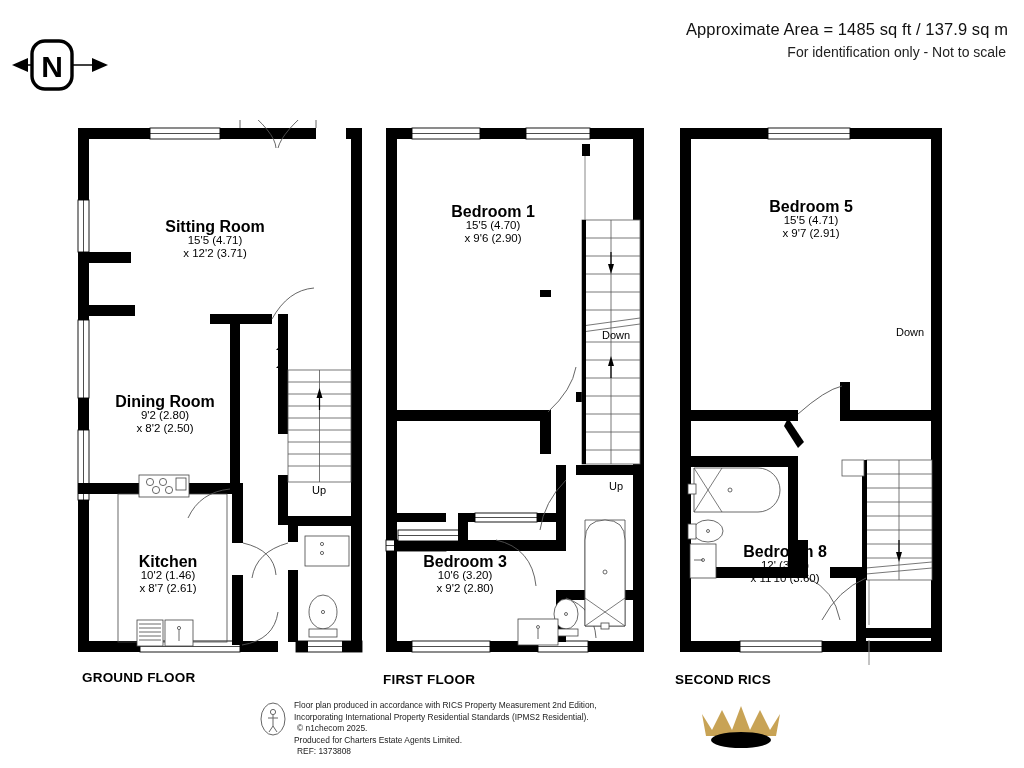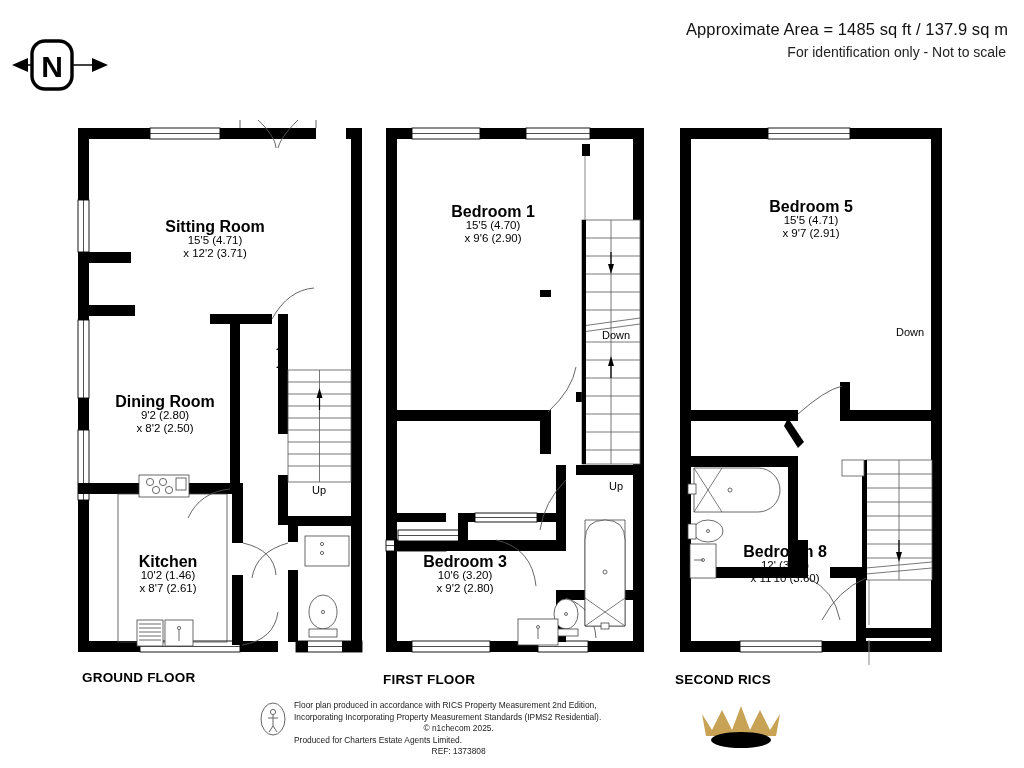--- a/index.html
+++ b/index.html
@@ -44,21 +44,21 @@
     transform:translateX(-50%);
   }
 
   
   .footer{position:absolute;left:258px;top:700px;width:520px;height:56px;}
   .f-text{
     position:absolute;left:36px;top:0px;font-size:8.4px;line-height:11.6px;
     color:#222;white-space:nowrap;
   }
   .f-text span{display:block;}
-  .f-copy{margin-left:22px;text-align:center;}
+  .f-copy{margin-left:3px;}
   .crown{position:absolute;left:440px;top:4px;width:86px;height:44px;}
   .privacy{position:absolute;left:0;top:2px;width:30px;height:34px;}
 </style>
 </head>
 <body>
 
 <div class="page">
 
   <div class="area-title">Approximate Area = 1485 sq ft / 137.9 sq m</div>
   <div class="area-sub">For identification only - Not to scale</div>
@@ -450,21 +450,21 @@
     <div class="privacy">
       <svg width="30" height="34" viewBox="0 0 30 34">
         <ellipse cx="15" cy="17" rx="12" ry="16" fill="none" stroke="#666" stroke-width="1"></ellipse>
         <circle cx="15" cy="10" r="2.6" fill="none" stroke="#666" stroke-width="1"></circle>
         <path d="M15 13 L15 24 M15 24 L11 30 M15 24 L19 30 M10 16 L20 16" fill="none" stroke="#666" stroke-width="1"></path>
       </svg>
     </div>
     <div class="f-text">
       <span>Floor plan produced in accordance with RICS Property Measurement 2nd Edition,</span>
       <span>
-        <span>Incorporating Incorporating Property Measurement Standards (IPMS2 Residential).</span>
+        <span>Incorporating International Property Residential Standards (IPMS2 Residential).</span>
         <span class="f-copy">© n1checom 2025.</span>
       </span>
       <span>
         <span>Produced for Charters Estate Agents Limited.</span>
         <span class="f-copy">REF: 1373808</span>
       </span>
     </div>
     <div class="crown">
       <svg width="86" height="44" viewBox="0 0 86 44">
         <path d="M4 10 L14 26 L24 6 L34 26 L43 2 L52 26 L62 6 L72 26 L82 10 L78 32 L8 32 Z" fill="#c8a355"></path>

